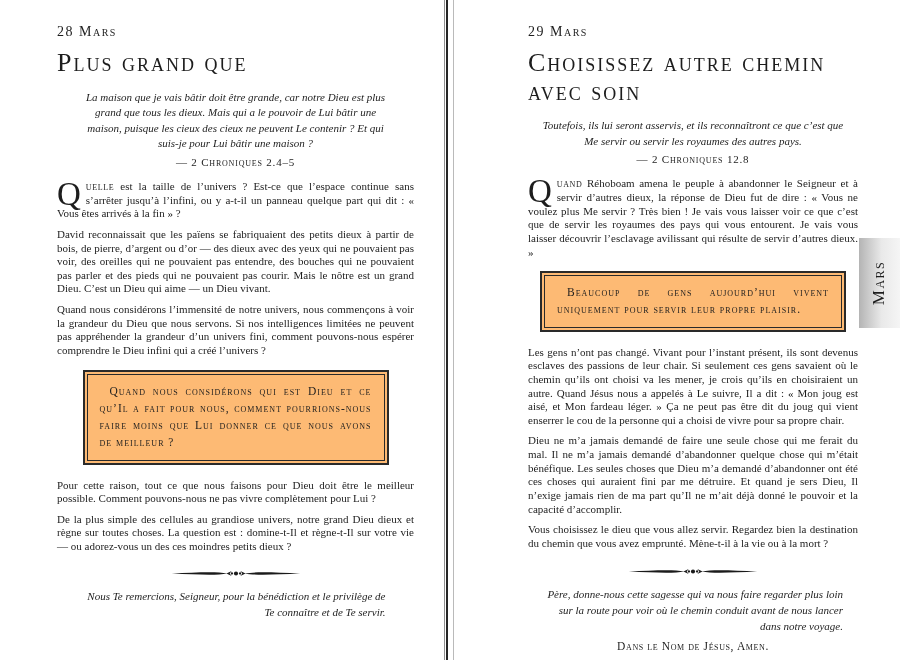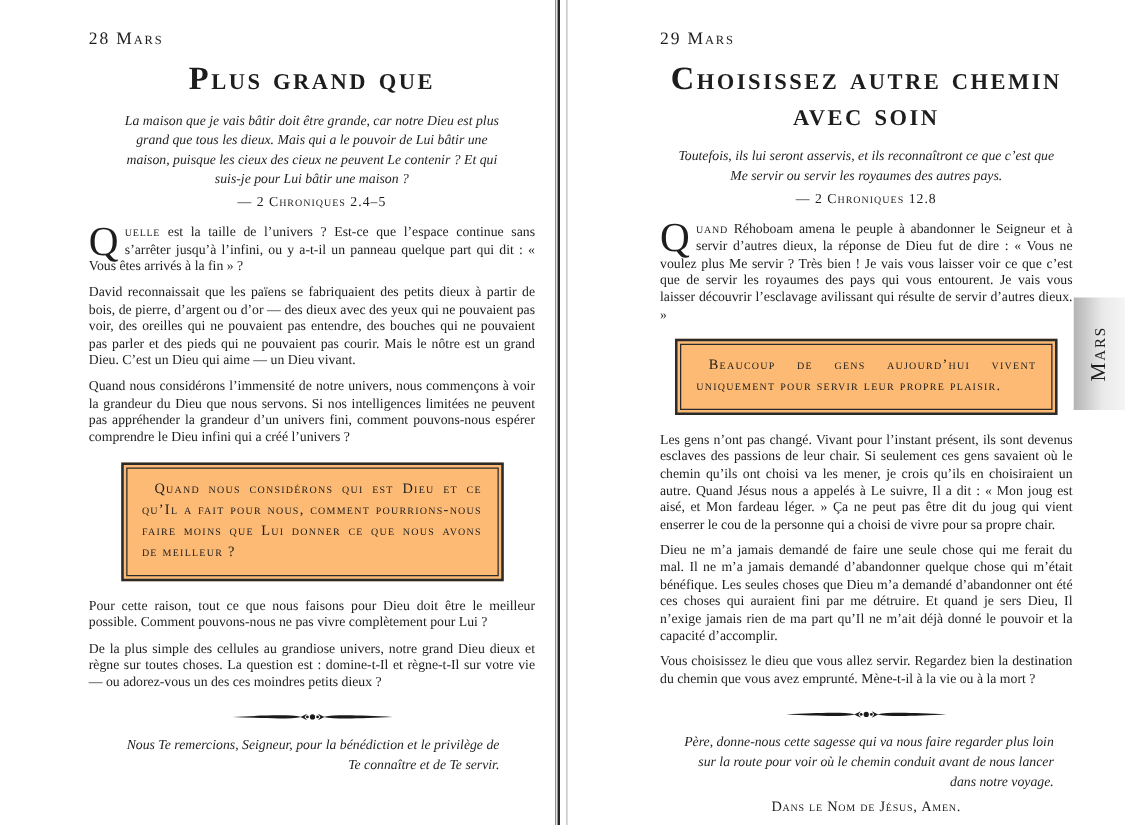--- a/index.html
+++ b/index.html
@@ -2,26 +2,26 @@
 <html><head>
 <meta charset="utf-8">
 <style>
   html, body { margin:0; padding:0; background:#ffffff; }
   .book {
     position:relative; width:900px; height:660px; overflow:hidden;
     background:#ffffff; color:#1d1d1d;
     font-family:"Liberation Serif", serif;
   }
   .page { position:absolute; top:0; height:660px; box-sizing:border-box; overflow:hidden; }
-  .page-left  { left:14px;   width:448px; padding:24px 34px 0 57px; }
+  .page-left  { left:0;   width:448px; padding:24px 34px 0 57px; }
   .page-right { left:455px; width:445px; padding:24px 52px 0 63px;margin-left:10px; }
 
   .date { font-variant:small-caps; font-size:14px; letter-spacing:1.5px; margin:0 0 9px 0; }
   .title {
-    text-align:center; font-variant:small-caps; font-weight:700;
+    text-align:left; font-variant:small-caps; font-weight:400;
     font-size:26px; line-height:1.1; letter-spacing:2px; margin:2px 0 12px 0;
   }
   .epigraph {
     font-style:italic; text-align:center; font-size:11px; line-height:1.42;
     max-width:315px; margin:0 auto 4px auto;
   }
   .citation {
     text-align:center; font-variant:small-caps; font-size:11px;
     letter-spacing:0.8px; margin:0 0 12px 0;
   }

